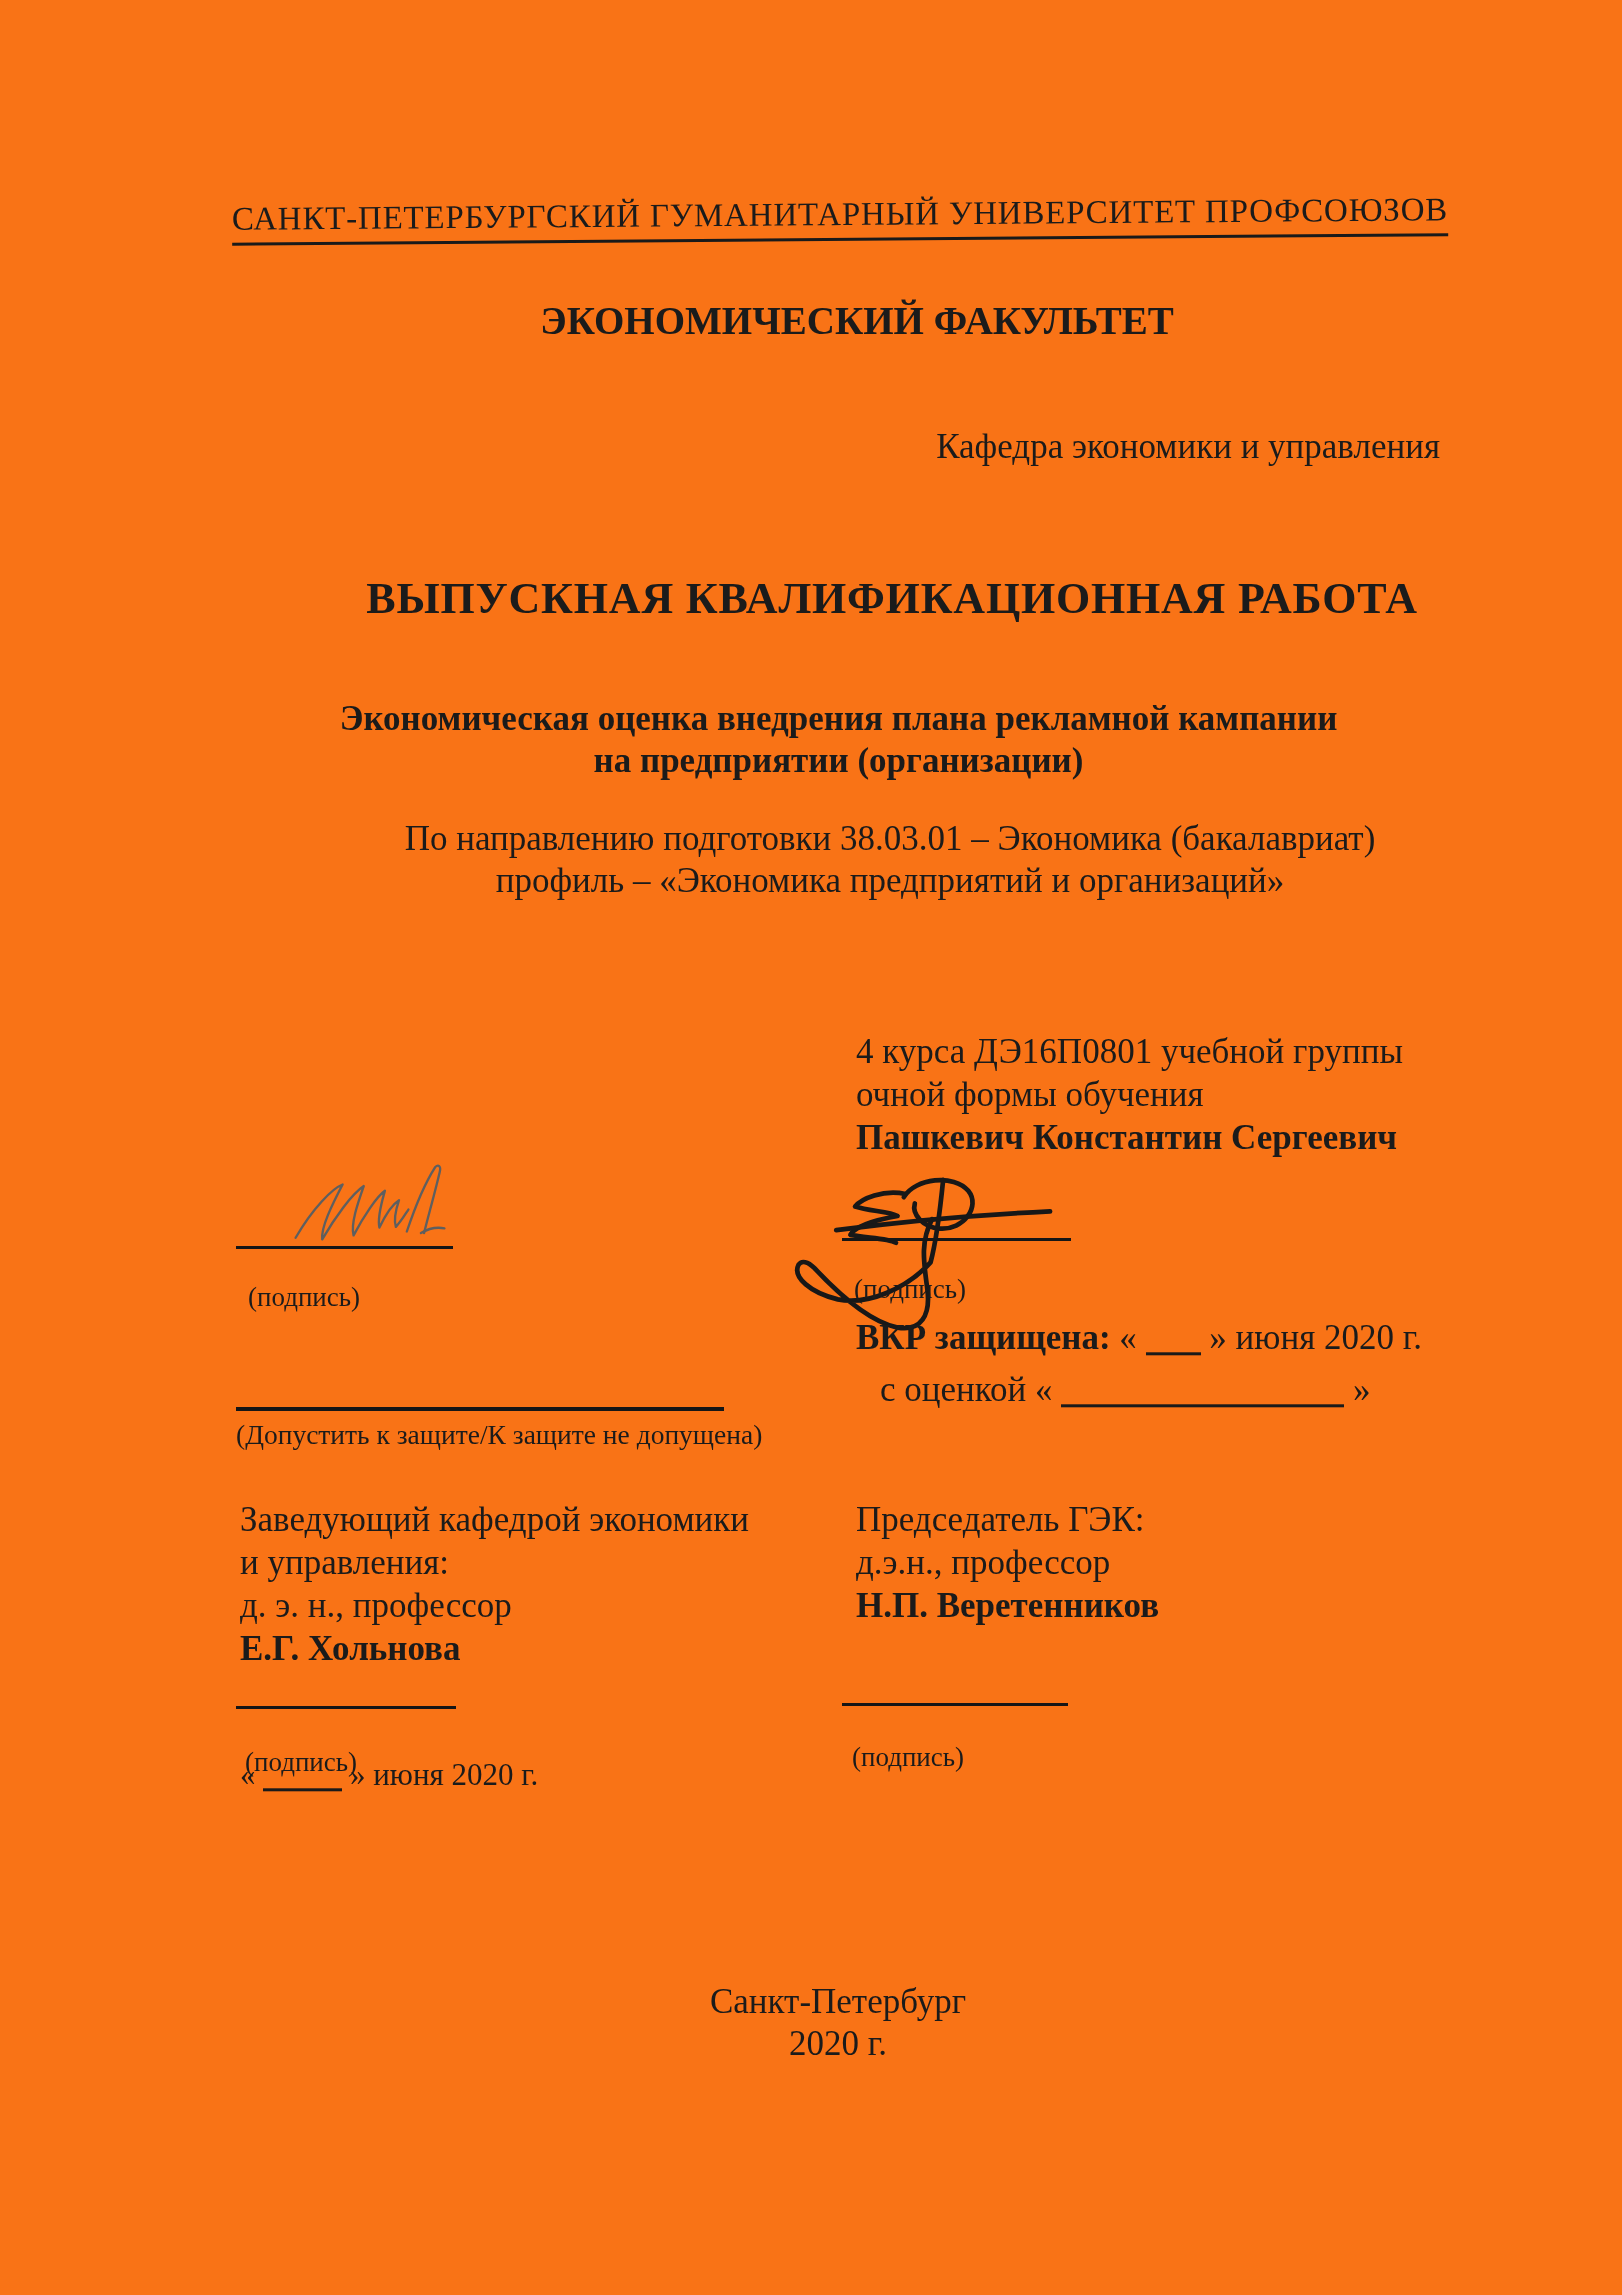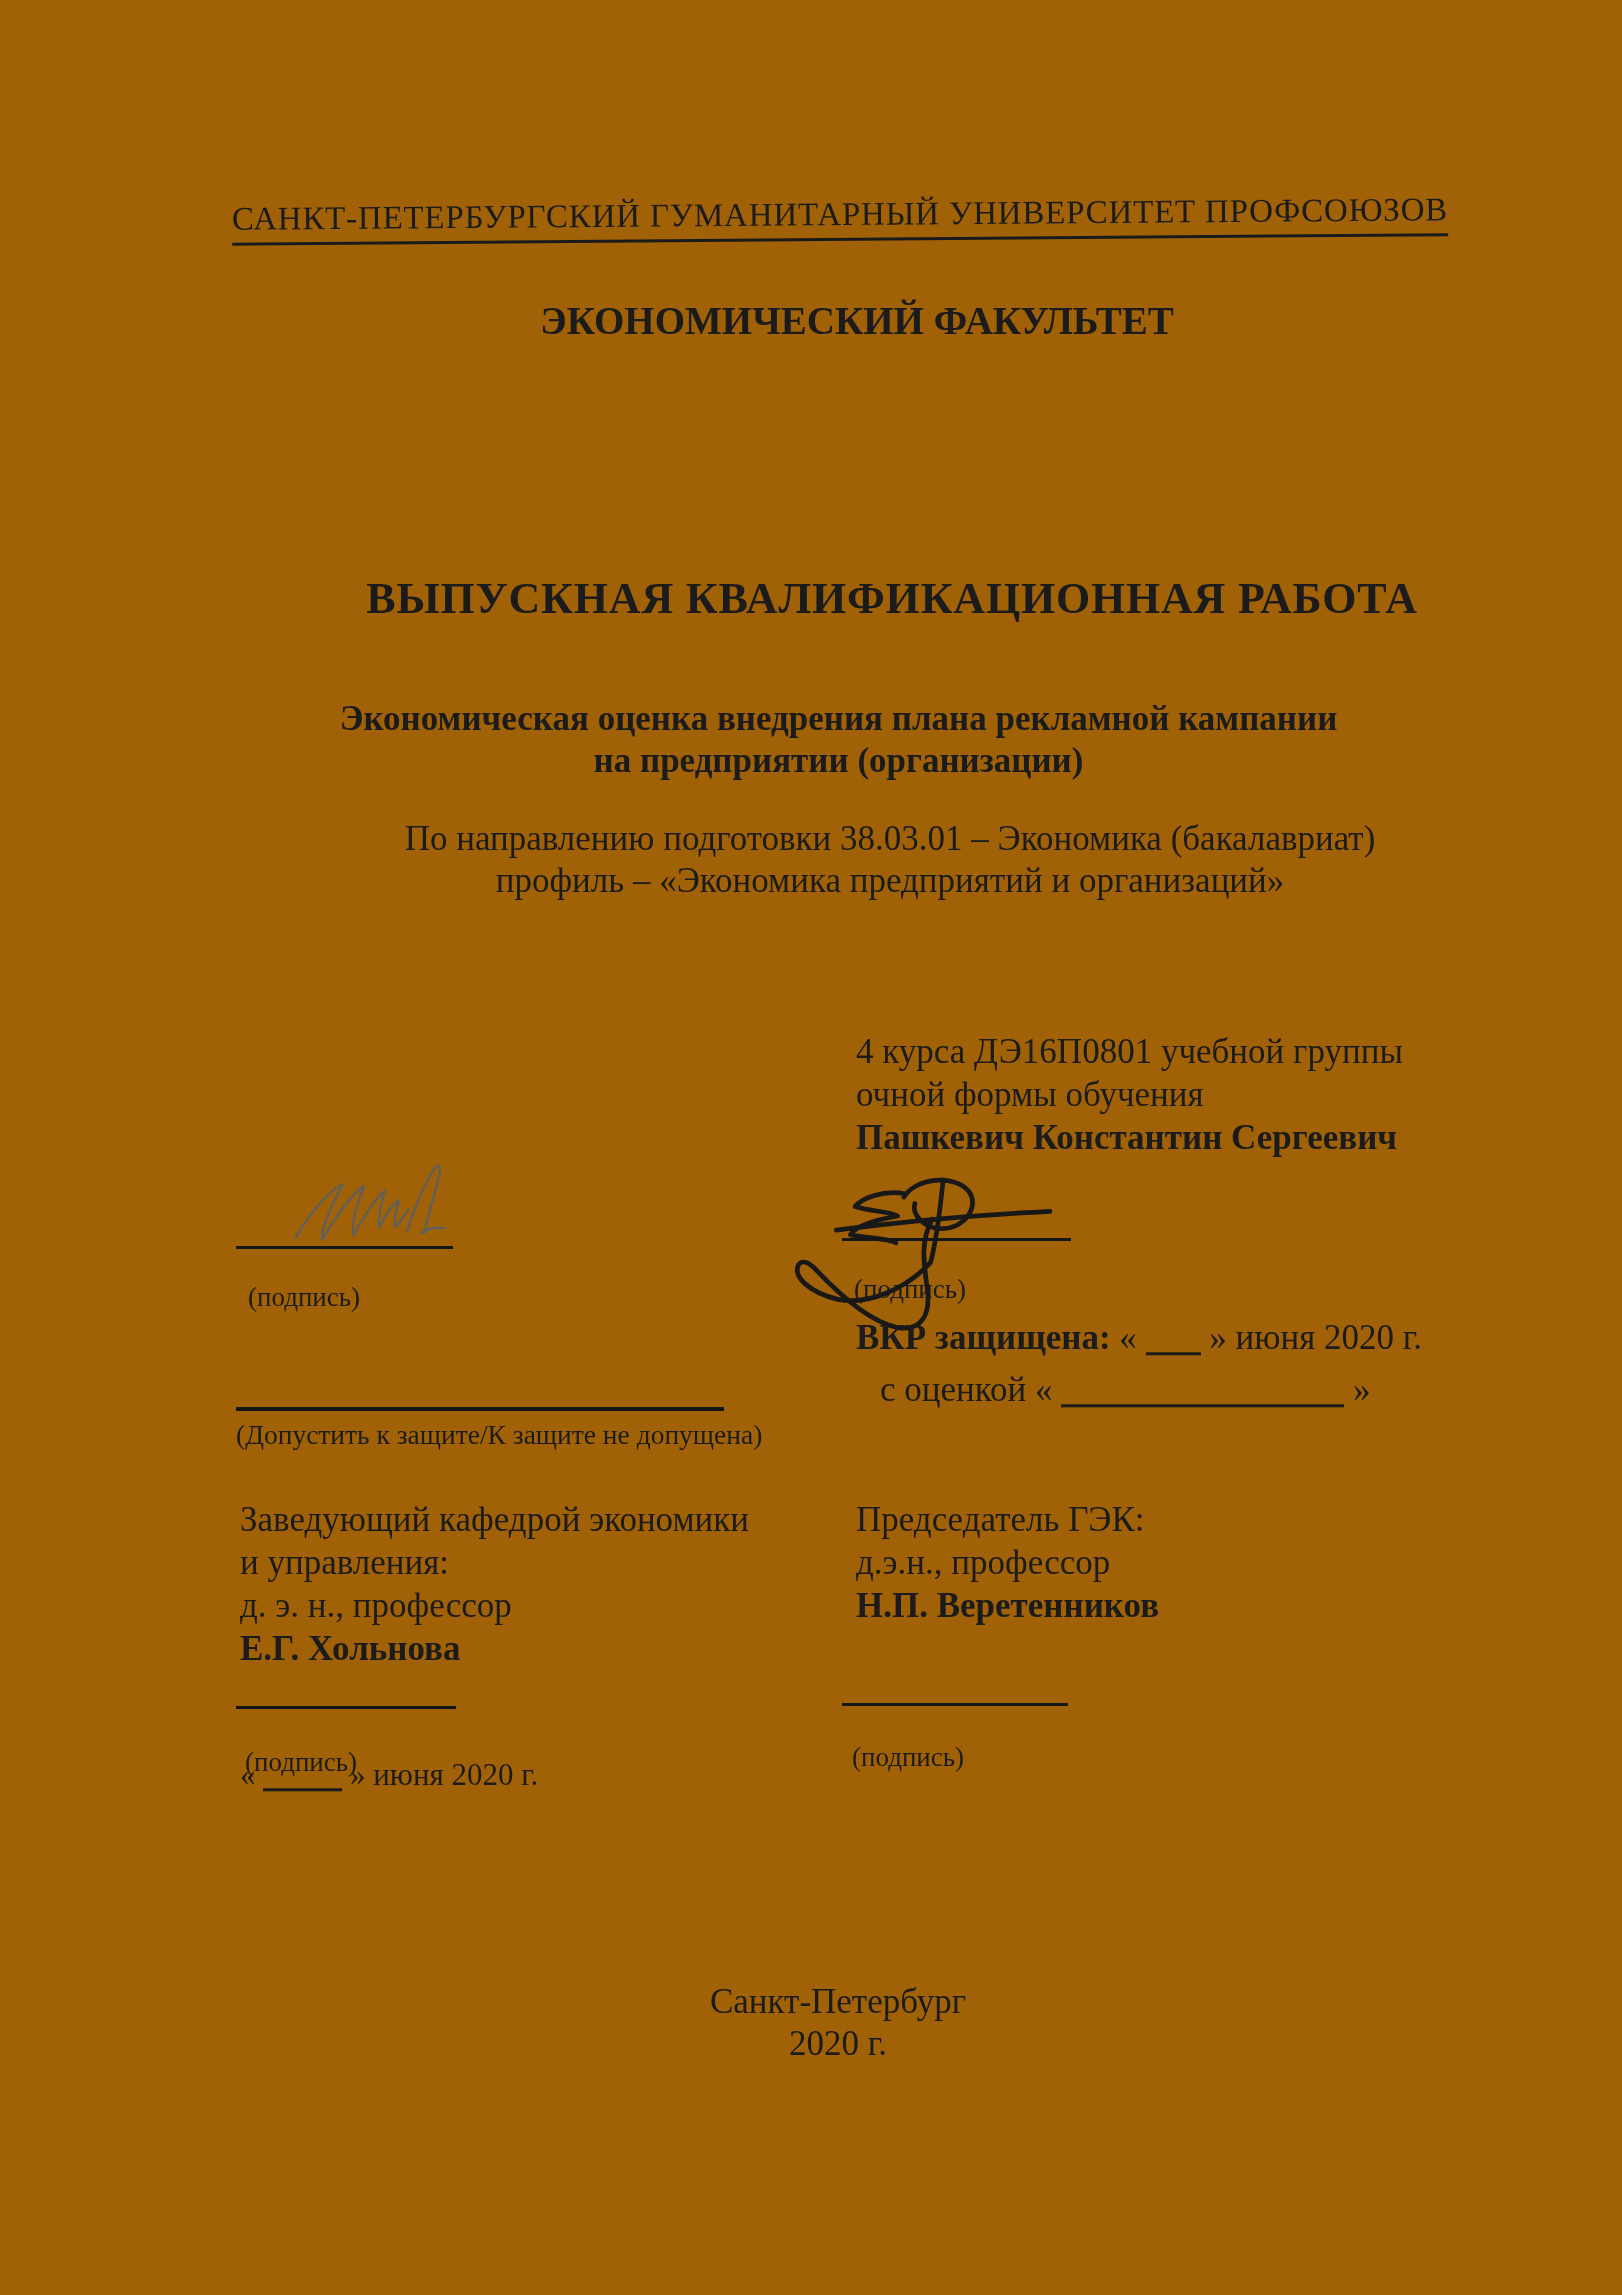--- a/index.html
+++ b/index.html
@@ -1,21 +1,21 @@
 <!DOCTYPE html>
 <html style="font-size:12.6px"><head>
 <meta charset="utf-8">
 <style>
   html,body{margin:0;padding:0;background:#e8e8e8;}
   .page{
     position:relative;
     width:1622px;
     height:2295px;
     margin:0 auto;
-    background:#a16207;
+    background:#f97316;
     font-family:"Liberation Serif","DejaVu Serif",serif;
     color:#1b1b1b;
     overflow:hidden;
   }
   .abs{position:absolute;}
   .ctr{width:100%;text-align:center;white-space:nowrap;}
   .b{font-weight:bold;}
   .nw{white-space:nowrap;}
 
   #univ{top:196px;left:29px;font-size:33px;letter-spacing:0.8px;transform:rotate(-0.45deg);}
@@ -73,20 +73,21 @@
 <body>
 
 <div class="page">
 
   <div id="univ" class="abs ctr">
     <span class="u">САНКТ-ПЕТЕРБУРГСКИЙ ГУМАНИТАРНЫЙ УНИВЕРСИТЕТ ПРОФСОЮЗОВ</span>
   </div>
 
   <div id="faculty" class="abs ctr b">ЭКОНОМИЧЕСКИЙ ФАКУЛЬТЕТ</div>
 
+  <div id="department" class="abs nw">Кафедра экономики и управления</div>
 
   <div id="worktype" class="abs ctr b">ВЫПУСКНАЯ КВАЛИФИКАЦИОННАЯ РАБОТА</div>
 
   <div id="thesis" class="abs ctr b">
     <div>Экономическая оценка внедрения плана рекламной кампании</div>
     <div>на предприятии (организации)</div>
   </div>
 
   <div id="direction" class="abs ctr">
     <div>По направлению подготовки 38.03.01 – Экономика (бакалавриат)</div>

